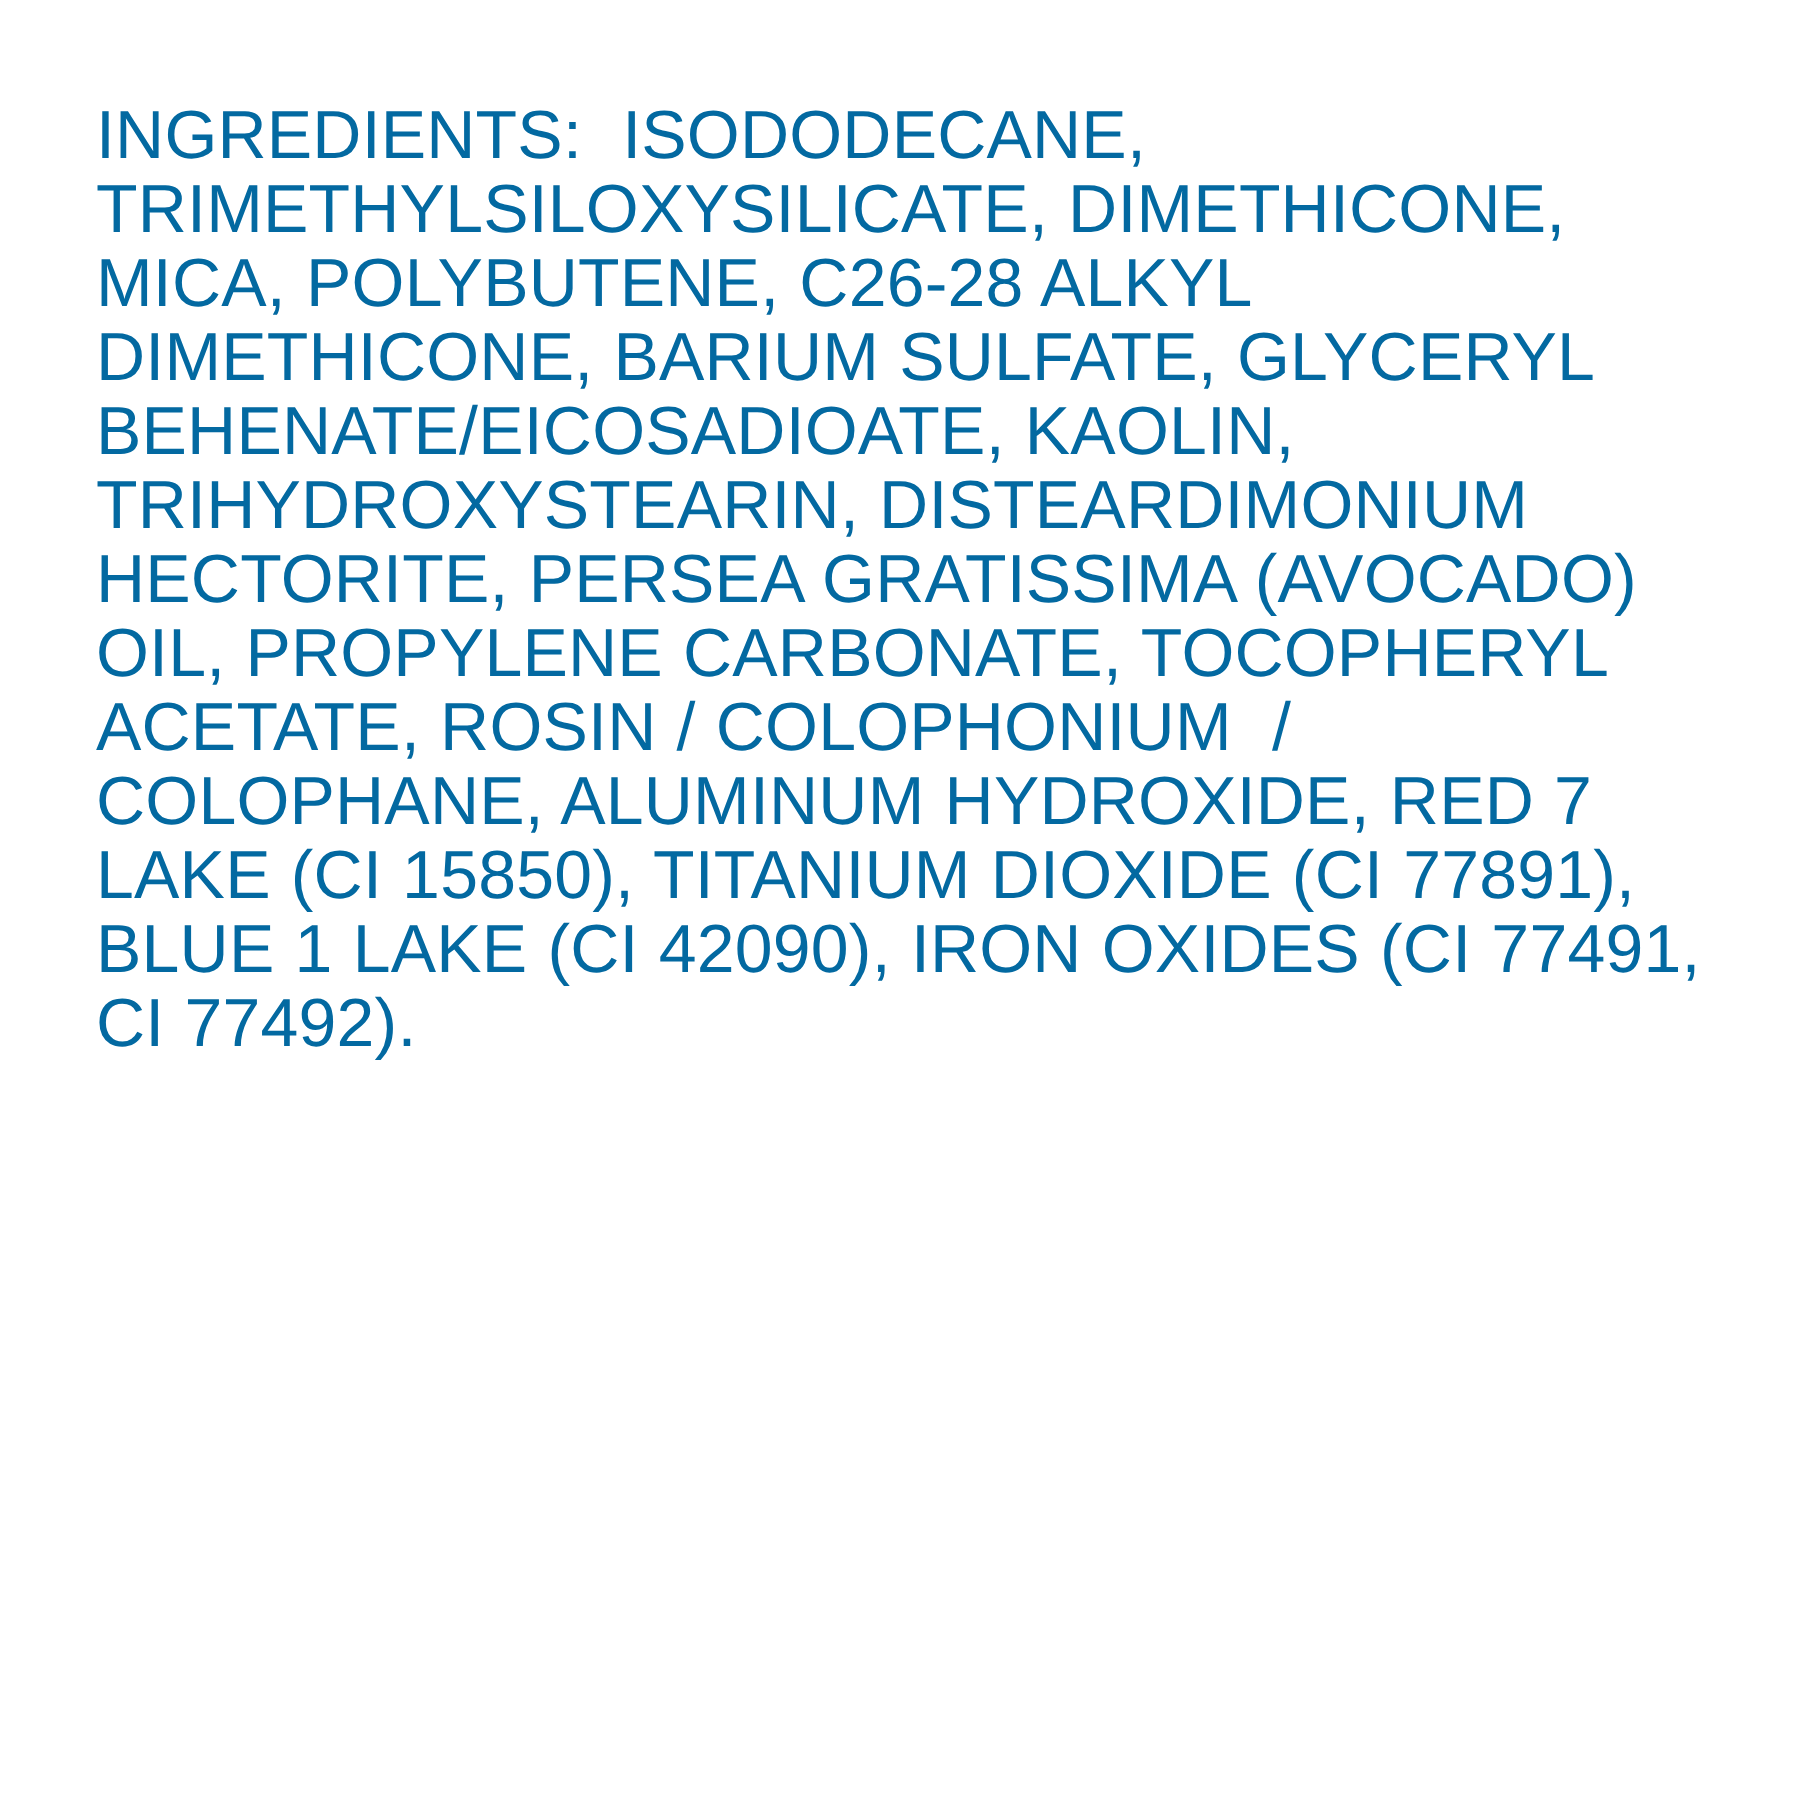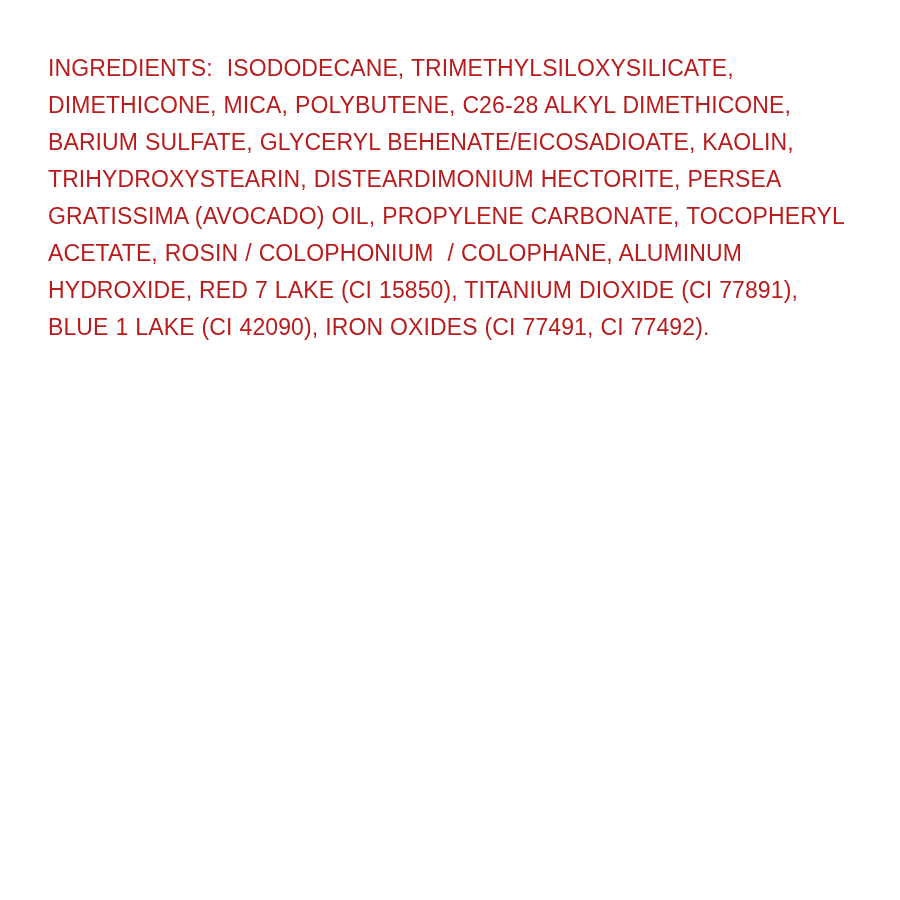--- a/index.html
+++ b/index.html
@@ -21,23 +21,23 @@
     background: #ffffff;
   }
   .ingredients-block {
     position: absolute;
     left: 48px;
     top: 50px;
     width: 810px;
   }
   .ingredients-text {
     margin: 0;
-    color: #b91c1c;
+    color: #0369a1;
     font-family: "Liberation Sans", sans-serif;
-    font-size: 23px;
+    font-size: 34px;
     line-height: 37px;
     letter-spacing: 0.1px;
     text-align: left;
     word-spacing: 0.5px;
     white-space: pre-wrap;
   }
 </style>
 </head>
 <body>
 

